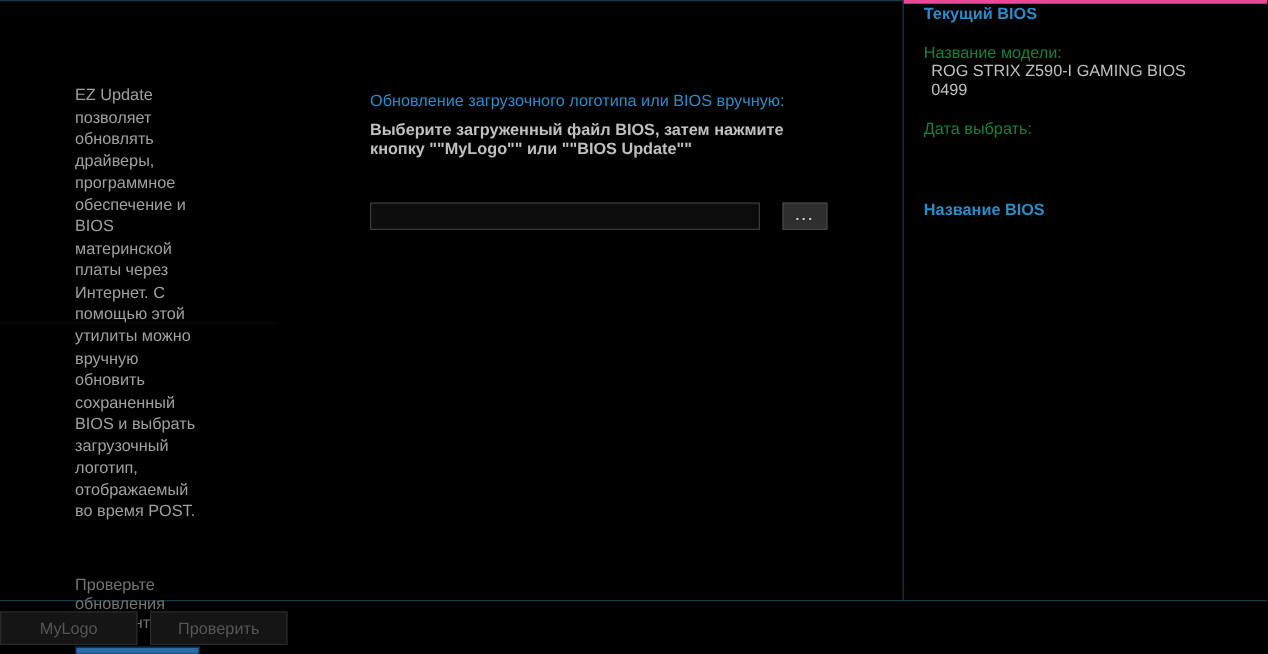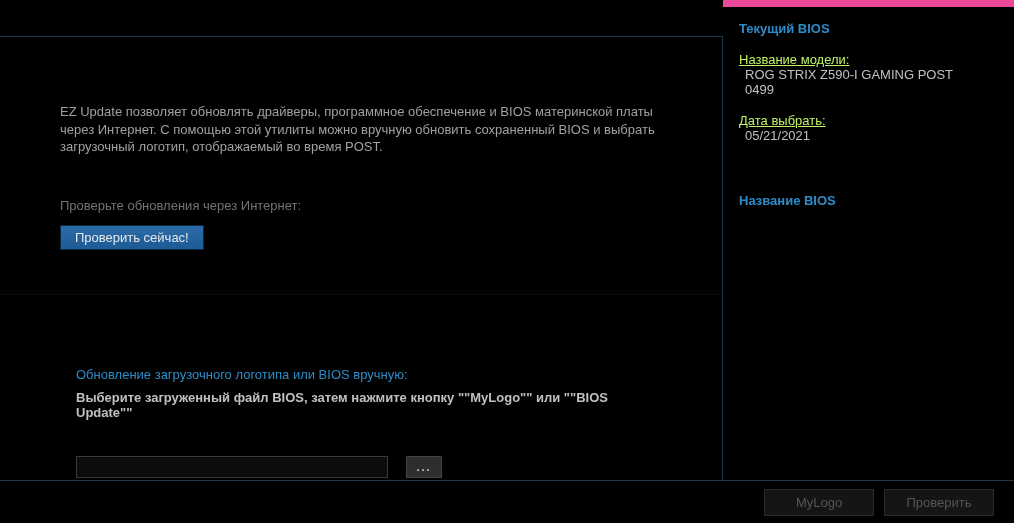--- a/index.html
+++ b/index.html
@@ -19,22 +19,21 @@
     .container {
       display: flex;
       width: 100%;
       height: 480px;
     }
     .left-panel {
       width: 723px;
       border-top: 1px solid #1a3a4a;
       border-right: 1px solid #1a3a4a;
       display: flex;
-      flex-direction: column;
-      margin-top: 36px;
+      flex-direction: row;
     }
     .section-top {
       padding: 16px 60px 0 60px;
       height: 258px;
       border-bottom: 1px solid #0a0a0a;
     }
     .description {
       color: #a0a0a0;
       line-height: 1.35;
       margin-top: 50px;
@@ -90,46 +89,44 @@
       color: #d0d0d0;
       cursor: pointer;
       font-size: 11px;
       letter-spacing: 2px;
       line-height: 1;
       text-align: center;
       font-weight: bold;
     }
     .right-panel {
       flex: 1;
-      border-top: 7px solid #ec4899;
-      padding: 14px 16px;
+      border-top: 3px solid #ec4899;
+      padding: 0 16px;
     }
     .info-heading {
       color: #2c8cc8;
       font-weight: bold;
       margin-bottom: 4px;
     }
     .info-block {
       margin-bottom: 50px;
     }
     .info-label {
-      color: #bef264;
+      color: #15803d;
       margin-top: 16px;
-      text-decoration: underline;
     }
     .info-value {
       color: #c0c0c0;
       margin-left: 6px;
     }
     .bottom-bar {
       width: 100%;
       height: 43px;
       border-top: 1px solid #1a3a4a;
       display: flex;
-      justify-content: flex-end;
       align-items: center;
       gap: 10px;
       padding-right: 20px;
     }
     .action-btn {
       background: #151515;
       border: 1px solid #2a2a2a;
       color: #555;
       padding: 5px 20px;
       font-size: 13px;
@@ -154,24 +151,23 @@
       <div class="file-row">
         <input type="text" class="file-input" value="" style="">
         <button class="browse-btn">...</button>
       </div>
     </div>
   </div>
   <div class="right-panel">
     <div class="info-block">
       <div class="info-heading">Текущий BIOS</div>
       <div class="info-label">Название модели:</div>
-      <div class="info-value">ROG STRIX Z590-I GAMING POST</div>
+      <div class="info-value">ROG STRIX Z590-I GAMING BIOS</div>
       <div class="info-value">0499</div>
       <div class="info-label">Дата выбрать:</div>
-      <div class="info-value">05/21/2021</div>
     </div>
     <div class="info-heading">Название BIOS</div>
   </div>
 </div>
 <div class="bottom-bar">
   <button class="action-btn">MyLogo</button>
   <button class="action-btn">Проверить</button>
 </div>
 
 </body></html>

